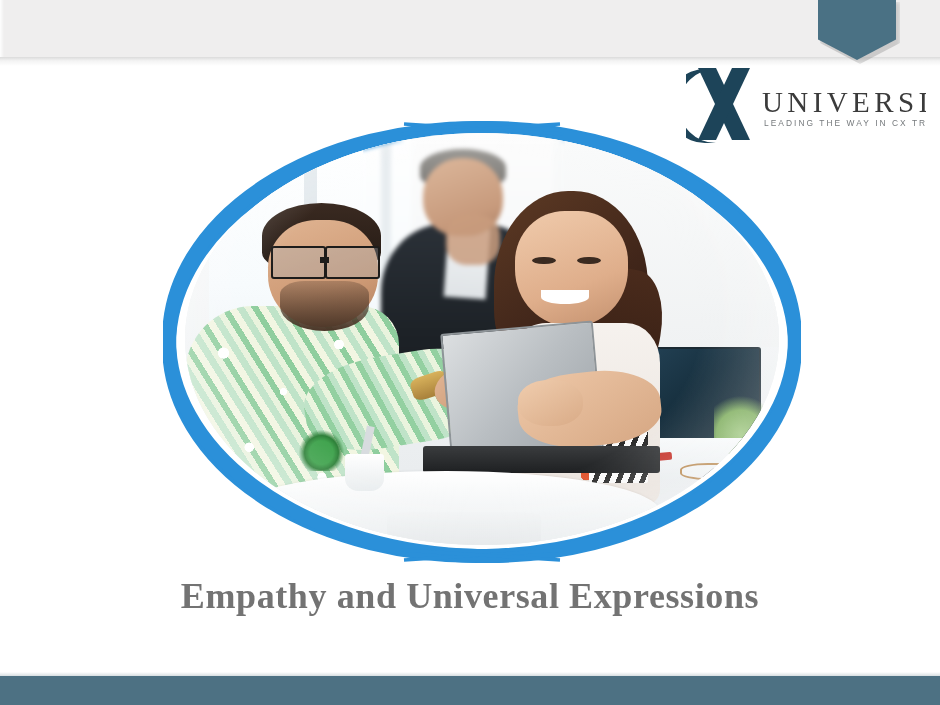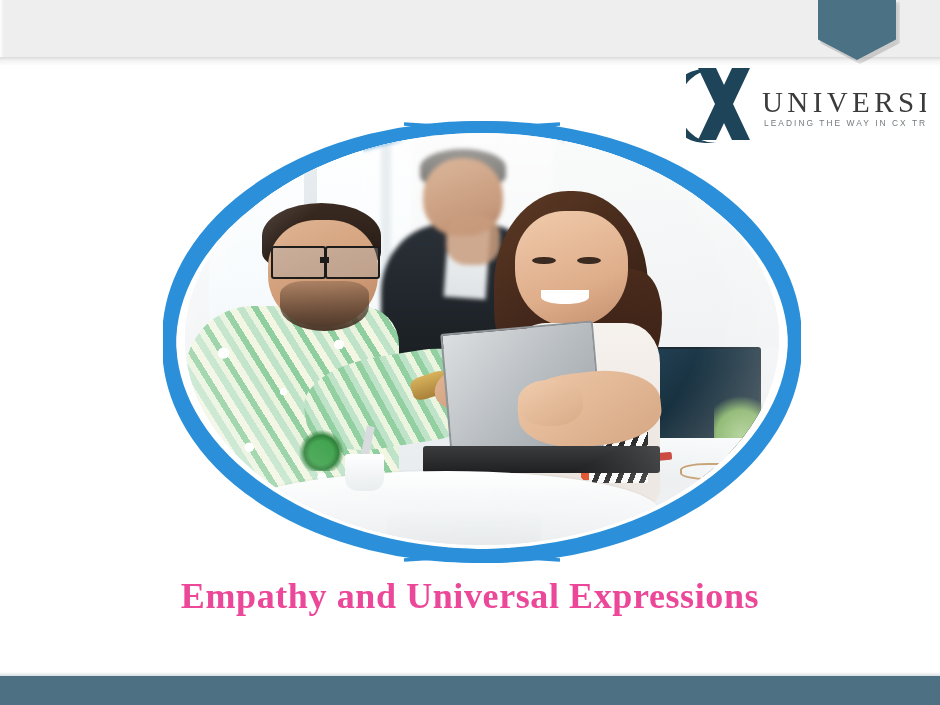--- a/index.html
+++ b/index.html
@@ -334,21 +334,21 @@
   .title {
     position: absolute;
     left: 0;
     top: 575px;
     width: 940px;
     text-align: center;
     font-family: "Liberation Serif", "DejaVu Serif", serif;
     font-weight: bold;
     font-size: 36px;
     letter-spacing: 0.6px;
-    color: #ec4899;
+    color: #737373;
     white-space: nowrap;
   }
 
   
   .bottom-bar {
     position: absolute;
     left: 0;
     top: 676px;
     width: 940px;
     height: 29px;

